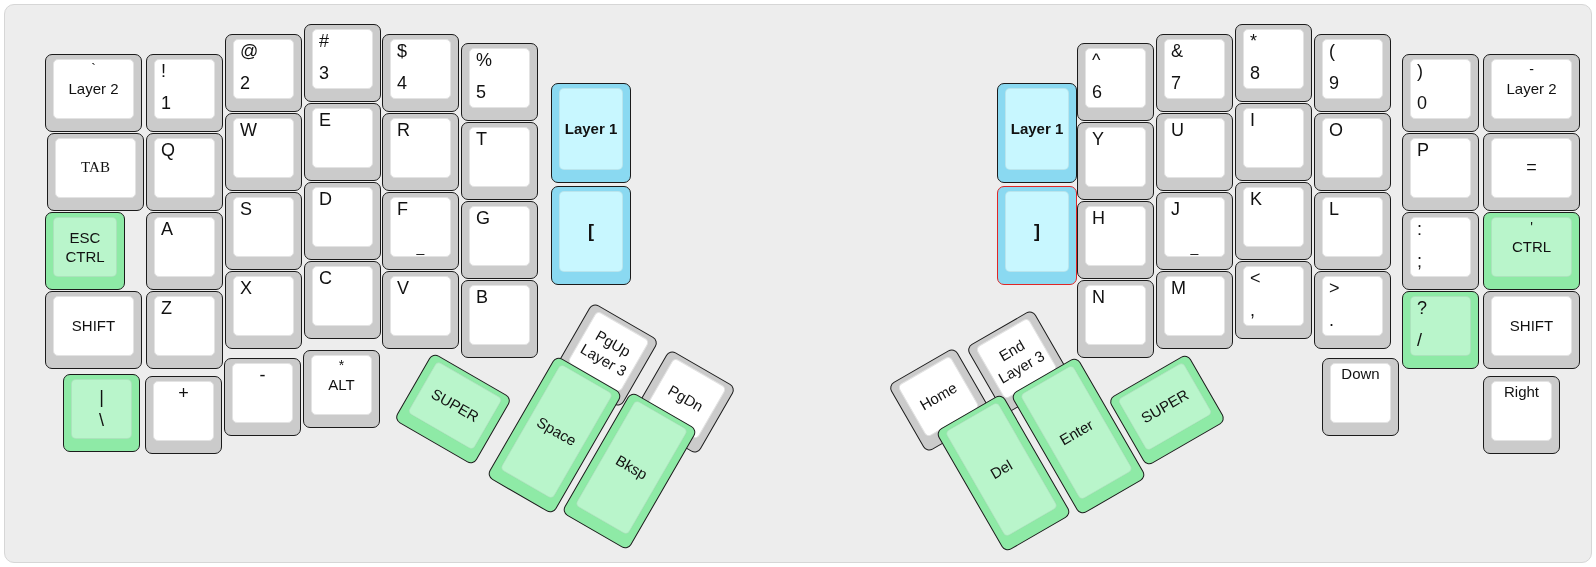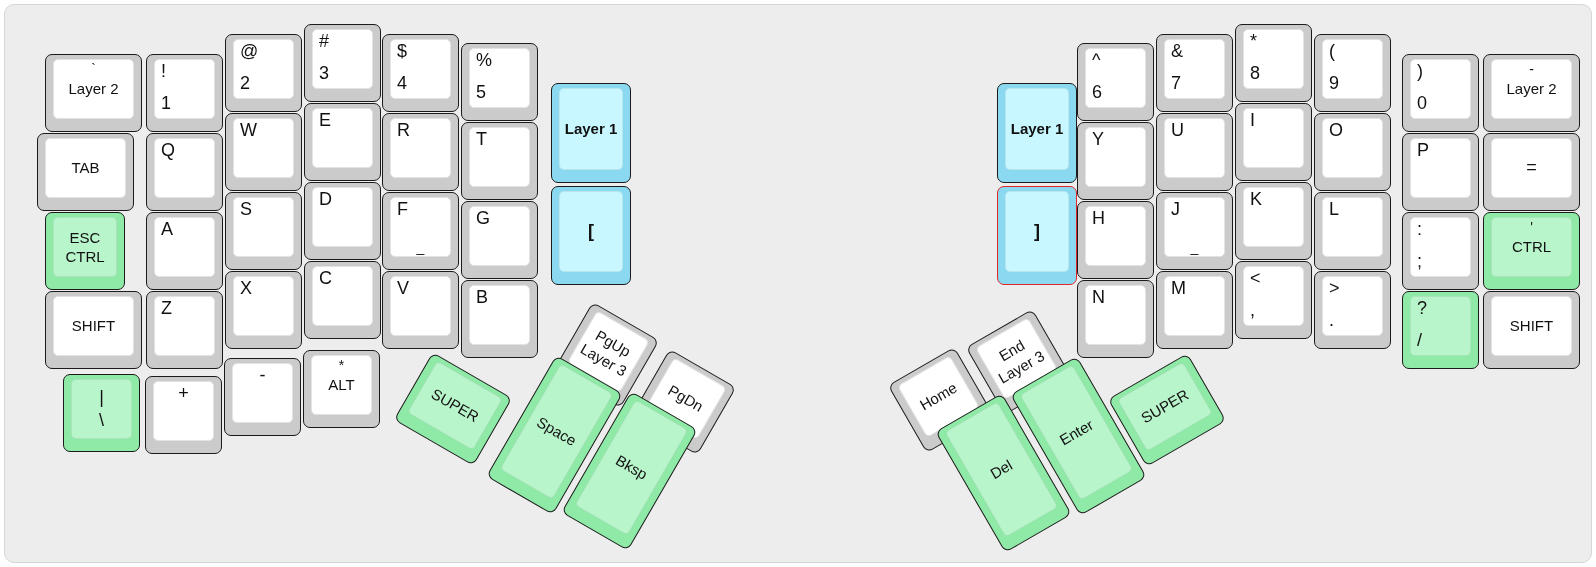--- a/index.html
+++ b/index.html
@@ -62,21 +62,21 @@
 <body style="--panel-bg: #ededed; --gray-side: #cbcbcb; --gray-top: #ffffff; --green-side: #8eeaa6; --green-top: #b9f5cb; --blue-side: #8ad9f1; --blue-top: #c8f7ff; --outline: #1b1b1b; --legend: #111111;">
 
 <div class="board-panel">
   <div style="position:absolute; inset:0;">
       <div class="key gray" style="left: 40px; top: 49px; width: 97px; height: 78px;">
         <div class="keytop">
           <div class="legend leg-tc sm">`</div>
           <div class="legend leg-c word">Layer 2</div>
         </div>
       </div>
-      <div class="key gray" style="left: 32px; top: 128px; width: 97px; height: 78px;">
+      <div class="key gray" style="left: 42px; top: 128px; width: 97px; height: 78px; font-family: Liberation Serif, serif;">
         <div class="keytop">
           <div class="legend leg-c word">TAB</div>
         </div>
       </div>
       <div class="key green" style="left: 40px; top: 207px; width: 80px; height: 78px;">
         <div class="keytop">
           <div class="legend leg-c word">ESC
 CTRL</div>
         </div>
       </div>
@@ -339,20 +339,25 @@
         <div class="keytop">
           <div class="legend leg-tl">L</div>
         </div>
       </div>
       <div class="key gray" style="left: 1309px; top: 266px; width: 77px; height: 78px;">
         <div class="keytop">
           <div class="legend leg-tl">&gt;</div>
           <div class="legend leg-bl">.</div>
         </div>
       </div>
+      <div class="key gray" style="left: 1317px; top: 353px; width: 77px; height: 78px;">
+        <div class="keytop">
+          <div class="legend leg-tc word">Down</div>
+        </div>
+      </div>
       <div class="key gray" style="left: 1397px; top: 49px; width: 77px; height: 78px;">
         <div class="keytop">
           <div class="legend leg-tl">)</div>
           <div class="legend leg-bl">0</div>
         </div>
       </div>
       <div class="key gray" style="left: 1397px; top: 128px; width: 77px; height: 78px;">
         <div class="keytop">
           <div class="legend leg-tl">P</div>
         </div>
@@ -382,20 +387,25 @@
       </div>
       <div class="key green" style="left: 1478px; top: 207px; width: 97px; height: 78px;">
         <div class="keytop">
           <div class="legend leg-tc sm">'</div>
           <div class="legend leg-c word">CTRL</div>
         </div>
       </div>
       <div class="key gray" style="left: 1478px; top: 286px; width: 97px; height: 78px;">
         <div class="keytop">
           <div class="legend leg-c word">SHIFT</div>
+        </div>
+      </div>
+      <div class="key gray" style="left: 1478px; top: 371px; width: 77px; height: 78px;">
+        <div class="keytop">
+          <div class="legend leg-tc word">Right</div>
         </div>
       </div>
       <div class="key gray" style="left: 897px; top: 356px; width: 77px; height: 78px; transform: rotate(-30deg);">
         <div class="keytop">
           <div class="legend leg-c word">Home</div>
         </div>
       </div>
       <div class="key gray" style="left: 975px; top: 318px; width: 77px; height: 78px; transform: rotate(-30deg);">
         <div class="keytop">
           <div class="legend leg-c word">End

